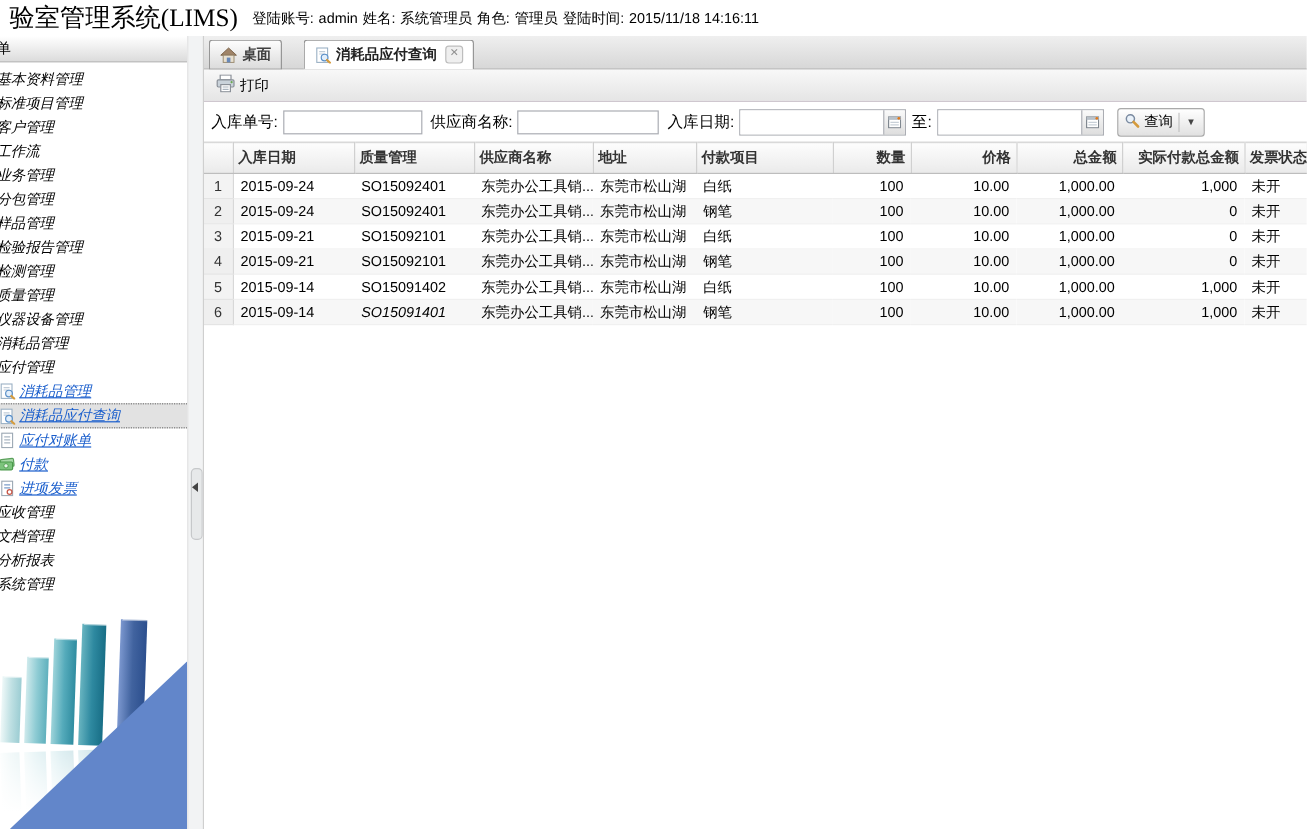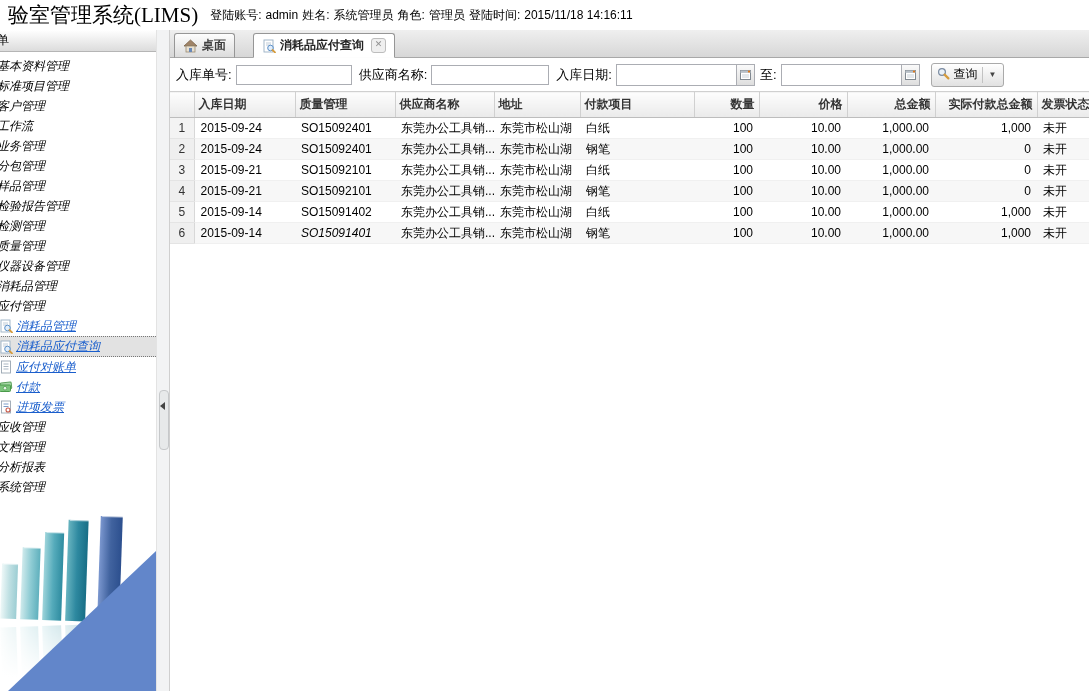--- a/index.html
+++ b/index.html
@@ -239,20 +239,35 @@
           <line x1="4" y1="6" x2="9" y2="6" stroke="#c0ccd8"></line>
           <circle cx="8.5" cy="9" r="2.8" fill="rgba(220,235,250,.85)" stroke="#5a8fc8" stroke-width="1"></circle>
           <line x1="10.5" y1="11" x2="13" y2="13.4" stroke="#d59b3d" stroke-width="1.8" stroke-linecap="round"></line>
         </svg>
       </span>
       <span>消耗品应付查询</span>
       <span class="tclose">✕</span>
     </div>
   </div>
 
+  <div class="toolbar">
+    <div class="tool-btn">
+      <span>
+        <svg width="16" height="15" viewBox="0 0 16 15">
+          <rect x="3.5" y="0.5" width="9" height="4" fill="#ffffff" stroke="#8a9098"></rect>
+          <rect x="1" y="4.5" width="14" height="6" rx="1" fill="#c9d2da" stroke="#8a9098"></rect>
+          <circle cx="13" cy="6.5" r="0.9" fill="#6aa84f"></circle>
+          <rect x="4" y="8.5" width="8" height="6" fill="#ffffff" stroke="#8a9098"></rect>
+          <line x1="5.5" y1="10.5" x2="10.5" y2="10.5" stroke="#aab4be"></line>
+          <line x1="5.5" y1="12.5" x2="10.5" y2="12.5" stroke="#aab4be"></line>
+        </svg>
+      </span>
+      <span>打印</span>
+    </div>
+  </div>
 
   <div class="search-row">
     <label>入库单号:</label>
     <span class="gap"></span>
     <input class="ti order-input" value="" style="">
     <label class="lbl-sup">供应商名称:</label>
     <span class="gap"></span>
     <input class="ti supplier-input" value="" style="">
     <label class="lbl-date">入库日期:</label>
     <span class="gap"></span>

